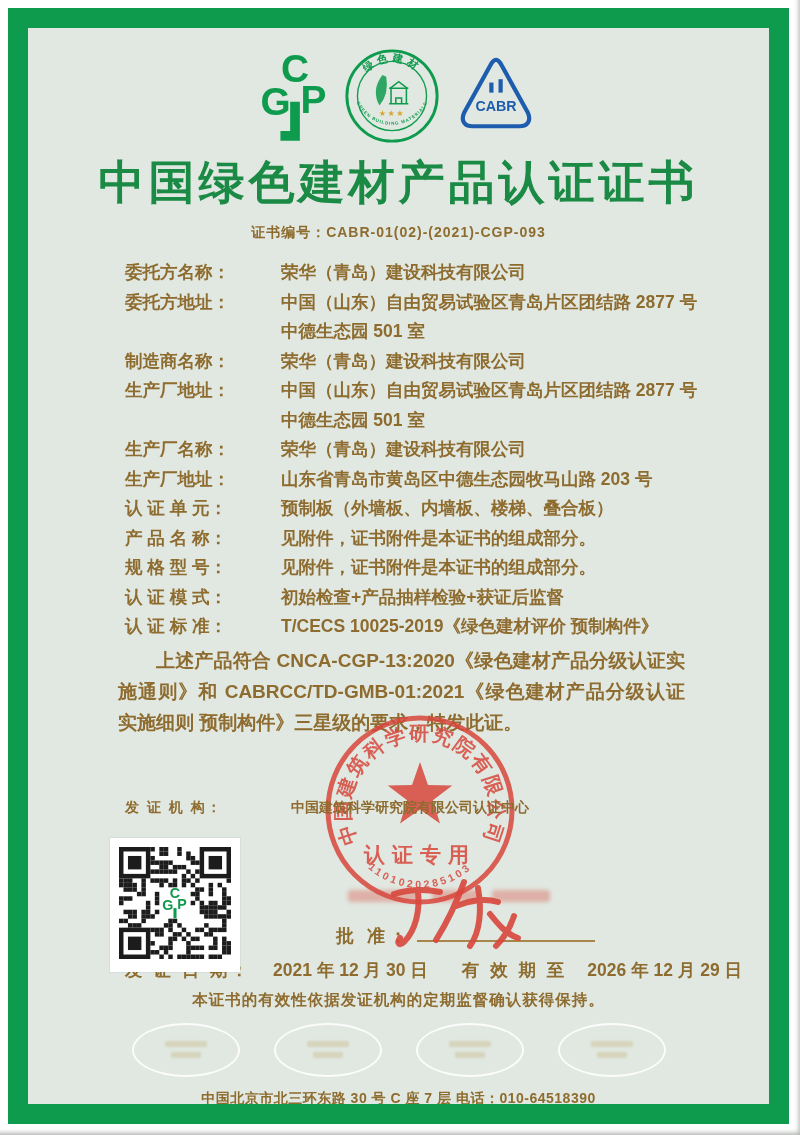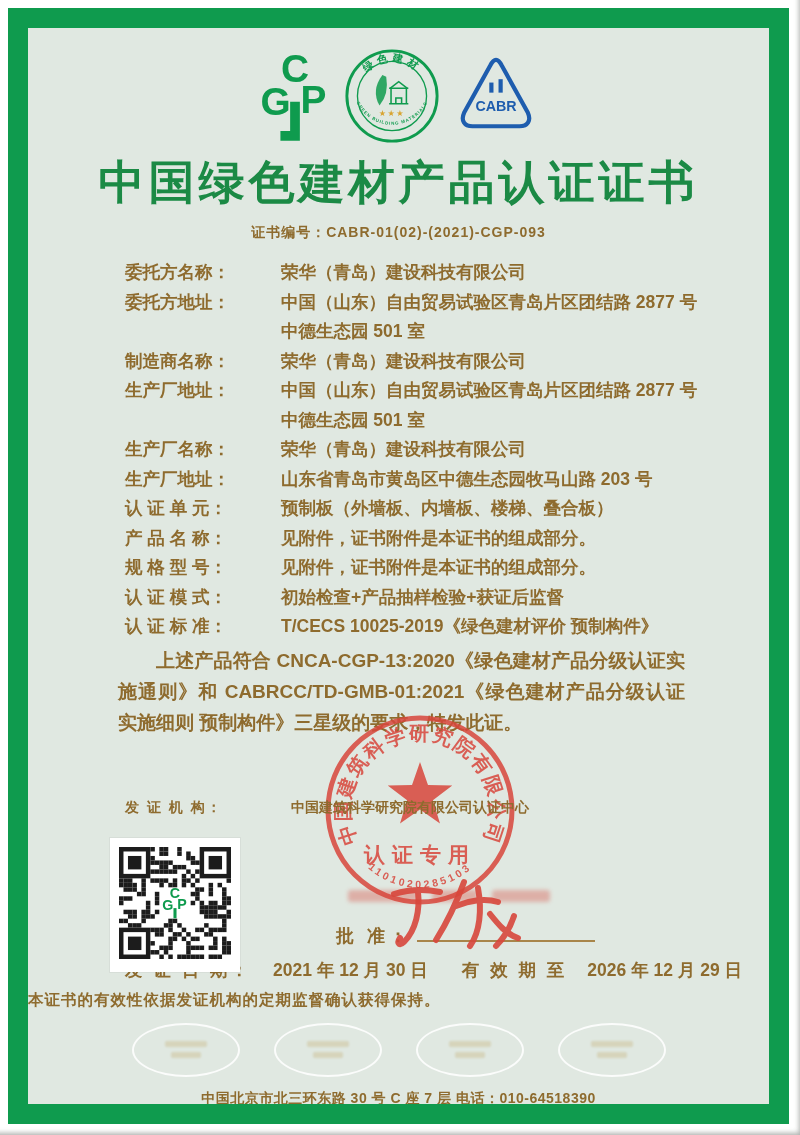--- a/index.html
+++ b/index.html
@@ -53,21 +53,21 @@
   .residue i:nth-child(1){width:70px;}
   .residue i:nth-child(2){width:46px;}
   .residue i:nth-child(3){width:58px;}
 
   
   .dates{display:flex;margin:133px 16px 0 97px;font-size:17.5px;line-height:30px;white-space:nowrap;}
   .dates .lbl2{letter-spacing:3px;}
   .dates .d1{margin-left:22px;}
   .dates .vl{margin-left:34px;letter-spacing:3px;}
   .dates .d2{margin-left:20px;}
-  .note{margin-top:5px;text-align:left;font-size:15.5px;letter-spacing:1px;}
+  .note{margin-top:5px;text-align:center;font-size:15.5px;letter-spacing:1px;}
 
   
   .ovals{display:flex;justify-content:center;gap:34px;margin-top:12px;height:56px;}
   .oval{width:108px;height:54px;border:2px solid rgba(255,255,255,.85);border-radius:50%;
     display:flex;flex-direction:column;justify-content:center;align-items:center;gap:5px;}
   .oval i{display:block;width:42px;height:6px;background:rgba(190,160,90,.28);border-radius:2px;filter:blur(1px);}
   .oval i+i{width:30px;}
 
   
   .footer{margin-top:9px;text-align:center;font-size:14px;font-weight:700;line-height:20px;letter-spacing:.5px;}

